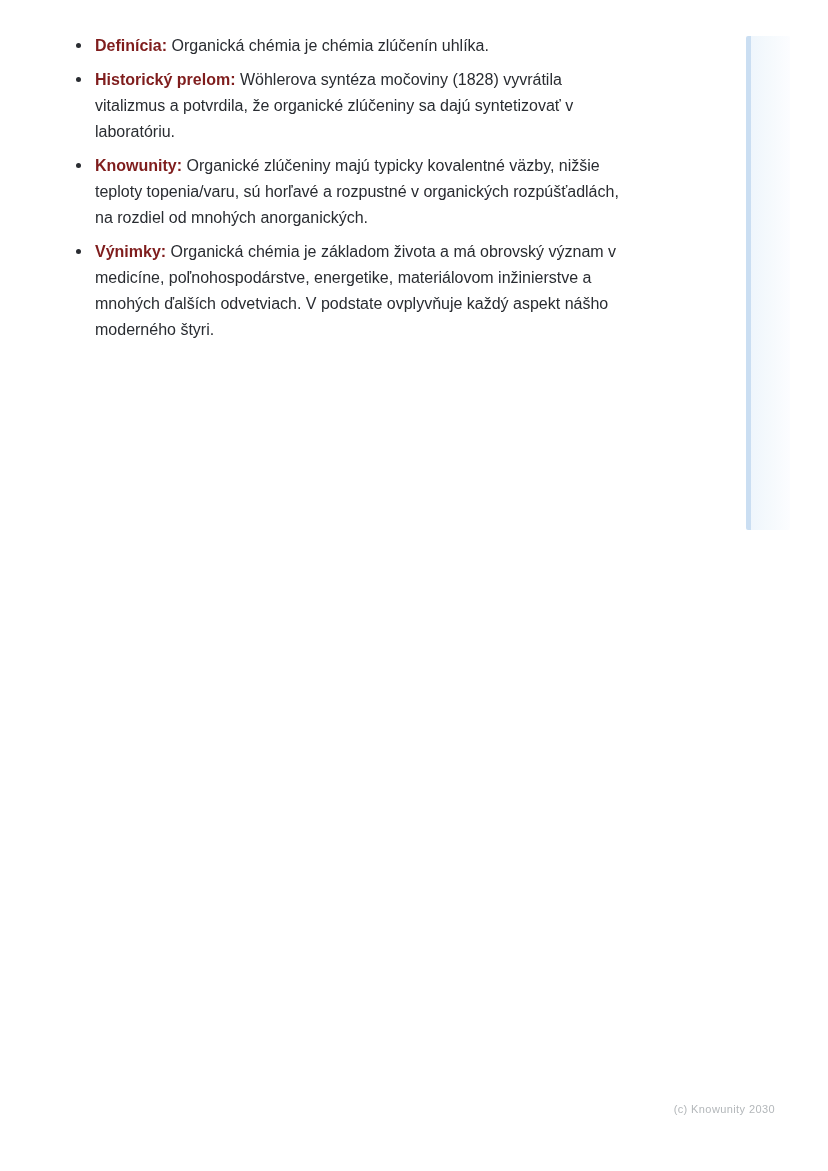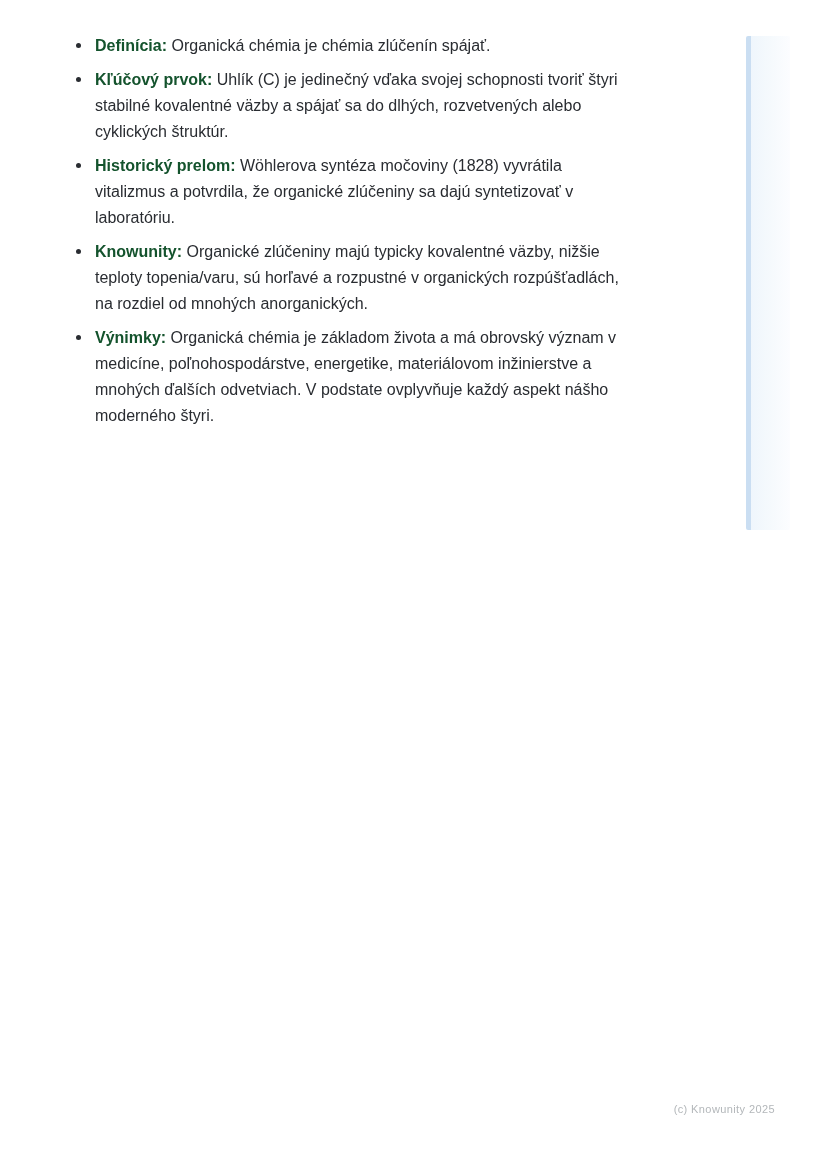--- a/index.html
+++ b/index.html
@@ -35,21 +35,21 @@
     position: absolute;
     left: 1px;
     top: 10px;
     width: 5px;
     height: 5px;
     border-radius: 50%;
     background: #292c31;
   }
   .bullet-text strong {
     font-weight: bold;
-    color: #14532d;
+    color: #7f1d1d;
   }
   .bullet-text del {
     text-decoration: line-through;
     color: #45484d;
   }
   .edge-panel {
     position: absolute;
     left: 746px;
     top: 36px;
     width: 44px;
@@ -70,27 +70,23 @@
 </style>
 </head>
 <body>
 
 <div class="page">
 
   <ul class="bullet-list">
 
     <li class="bullet-item">
       <span class="dot"></span>
-      <p class="bullet-text"><strong>Definícia:</strong><span> Organická chémia je chémia zlúčenín spájať.</span><del></del><span></span></p>
+      <p class="bullet-text"><strong>Definícia:</strong><span> Organická chémia je chémia zlúčenín uhlíka.</span><del></del><span></span></p>
     </li>
 
-    <li class="bullet-item">
-      <span class="dot"></span>
-      <p class="bullet-text"><strong>Kľúčový prvok:</strong><span> Uhlík (C) je jedinečný vďaka svojej schopnosti tvoriť štyri stabilné kovalentné väzby a spájať sa do dlhých, rozvetvených alebo cyklických štruktúr.</span><del></del><span></span></p>
-    </li>
 
     <li class="bullet-item">
       <span class="dot"></span>
       <p class="bullet-text"><strong>Historický prelom:</strong><span> Wöhlerova syntéza močoviny (1828) vyvrátila vitalizmus a potvrdila, že organické zlúčeniny sa dajú syntetizovať v laboratóriu.</span><del></del><span></span></p>
     </li>
 
     <li class="bullet-item">
       <span class="dot"></span>
       <p class="bullet-text"><strong>Knowunity:</strong><span> Organické zlúčeniny majú typicky kovalentné väzby, nižšie teploty topenia/varu, sú horľavé a rozpustné v organických rozpúšťadlách, na rozdiel od mnohých anorganických.</span><del></del><span></span></p>
     </li>
@@ -98,15 +94,15 @@
     <li class="bullet-item">
       <span class="dot"></span>
       <p class="bullet-text"><strong>Výnimky:</strong><span> Organická chémia je základom života a má obrovský význam v medicíne, poľnohospodárstve, energetike, materiálovom inžinierstve a mnohých ďalších odvetviach. V podstate ovplyvňuje každý aspekt nášho moderného štyri.</span><del></del><span></span></p>
     </li>
 
 
   </ul>
 
   <div class="edge-panel"></div>
 
-  <div class="footer">(c) Knowunity 2025</div>
+  <div class="footer">(c) Knowunity 2030</div>
 
 </div>
 
 </body></html>

